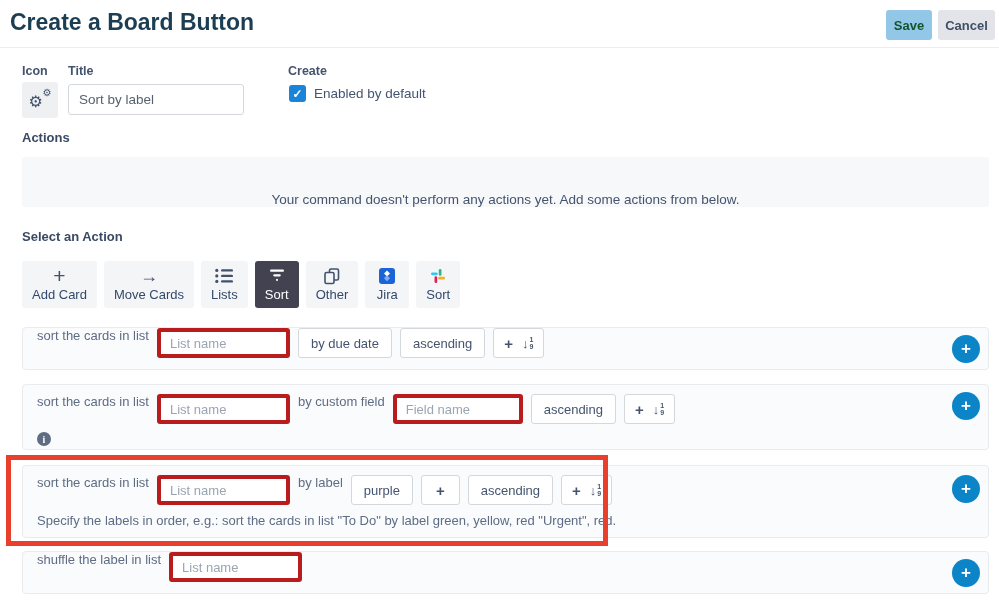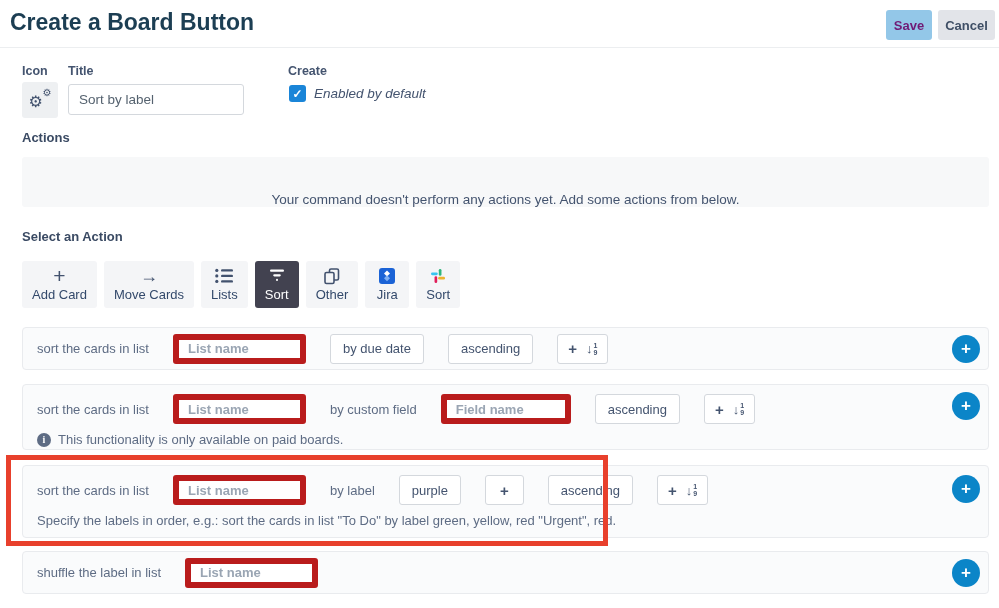--- a/index.html
+++ b/index.html
@@ -10,38 +10,38 @@
     --highlight-red:#e8402c;
   }
   *{box-sizing:border-box;}
   html,body{margin:0;padding:0;background:#fff;}
   .page{position:relative;width:999px;height:608px;background:#fff;overflow:hidden;
         font-family:"Liberation Sans",sans-serif;}
 
   
   .header-title{position:absolute;left:10px;top:9px;margin:0;font-size:23px;font-weight:700;color:#1c3e53;}
   .btn{border:none;border-radius:3px;font-family:"Liberation Sans",sans-serif;font-size:13px;font-weight:700;cursor:pointer;}
-  .btn-save{position:absolute;left:886px;top:10px;width:46px;height:30px;background:var(--save-bg);color:#701a75;}
+  .btn-save{position:absolute;left:886px;top:10px;width:46px;height:30px;background:var(--save-bg);color:#14532d;}
   .btn-cancel{position:absolute;left:938px;top:10px;width:57px;height:30px;background:#e2e4e9;color:#3f4f66;}
   .header-divider{position:absolute;left:0;top:47px;width:100%;height:1px;background:#eceef0;}
 
   
   .field-label{position:absolute;font-size:12.5px;font-weight:700;color:#44546f;}
   .lbl-icon{left:22px;top:64px;}
   .lbl-title{left:68px;top:64px;}
   .lbl-options{left:288px;top:64px;}
   .icon-btn{position:absolute;left:22px;top:82px;width:36px;height:36px;background:#eef0f2;border:none;border-radius:3px;cursor:pointer;}
   .gear-wrap{position:relative;display:block;width:23px;height:20px;margin:0 auto;}
   .gear-main{position:absolute;left:0;bottom:0;font-size:16px;line-height:16px;color:#42526e;}
   .gear-small{position:absolute;right:0;top:-2px;font-size:10px;line-height:10px;color:#42526e;}
   .title-input{position:absolute;left:68px;top:84px;width:176px;height:31px;border:1px solid #d4d8dd;border-radius:3px;
                padding:0 10px;font-size:13.5px;color:#55626f;background:#fff;font-family:"Liberation Sans",sans-serif;}
   .checkbox{position:absolute;left:289px;top:85px;width:17px;height:17px;background:var(--checkbox-blue);
             border-radius:3px;color:#fff;font-size:12px;font-weight:700;display:flex;align-items:center;justify-content:center;cursor:pointer;}
-  .checkbox-label{position:absolute;left:314px;top:86px;font-size:13.5px;color:#44546f;font-style:italic;}
+  .checkbox-label{position:absolute;left:314px;top:86px;font-size:13.5px;color:#44546f;}
 
   
   .actions-label{position:absolute;left:22px;top:130px;font-size:13px;font-weight:700;color:#3a4a63;}
   .empty-box{position:absolute;left:22px;top:157px;width:967px;height:50px;background:#f7f8f9;border-radius:3px;
              display:flex;align-items:flex-end;justify-content:center;font-size:13.5px;color:#44546f;}
 
   
   .select-action-label{position:absolute;left:22px;top:229px;font-size:13px;font-weight:700;color:#3a4a63;}
   .tabs{position:absolute;left:22px;top:261px;display:flex;gap:7px;}
   .tab{height:47px;min-width:44px;padding:5px 10px 4px;background:#f4f5f7;border-radius:3px;
@@ -53,25 +53,25 @@
   .plus-tab-icon{font-size:21px;}
   .arrow-tab-icon{font-size:18px;}
   .tab-svg{display:block;height:16px;}
 
   
   .action-row{position:absolute;left:22px;width:967px;background:#fafbfc;border:1px solid #e9ebee;border-radius:4px;}
   .row1{top:327px;height:43px;}
   .row2{top:384px;height:66px;}
   .row3{top:465px;height:73px;}
   .row4{top:551px;height:43px;}
-  .row-line{display:flex;align-items:center;gap:24px;padding-left:14px;height:41px;}
+  .row-line{display:flex;align-items:flex-start;gap:8px;padding-left:14px;height:41px;}
   .row2 .row-line,.row3 .row-line{height:30px;margin-top:9px;}
   .row-text{font-size:13px;color:#5e6c84;white-space:nowrap;}
-  .text-input{height:30px;border:6px solid #b91c1c;border-radius:3px;padding:0 9px;font-size:13px;color:#44546f;
-              background:#fff;font-family:"Liberation Sans",sans-serif;font-weight:bold;}
+  .text-input{height:30px;border:4px solid #b91c1c;border-radius:3px;padding:0 9px;font-size:13px;color:#44546f;
+              background:#fff;font-family:"Liberation Sans",sans-serif;}
   .text-input::placeholder,.title-input::placeholder{color:#9aa5b3;}
   .list-input{width:133px;}
   .field-input{width:130px;}
   .select{height:30px;display:flex;align-items:center;padding:13px 12px;background:#fff;border:1px solid #d4d8dd;
           border-radius:3px;font-size:13px;color:#44546f;cursor:pointer;white-space:nowrap;}
   .combo-btn{height:30px;display:flex;align-items:center;gap:9px;padding:0 10px;background:#fff;
              border:1px solid #d4d8dd;border-radius:3px;cursor:pointer;}
   .plus-btn{height:30px;display:flex;align-items:center;padding:0 14px;background:#fff;
             border:1px solid #d4d8dd;border-radius:3px;cursor:pointer;}
   .plus-glyph{font-size:15px;font-weight:700;color:#44546f;line-height:1;}
@@ -224,21 +224,20 @@
             <span>1</span>
             <span>9</span>
           </span>
         </span>
       </button>
     </div>
     <div class="note-line">
       <span class="info-icon">
         <span>i</span>
       </span>
-      <span>This functionality is only available on paid boards.</span>
     </div>
     <button class="add-circle">
       <span>+</span>
     </button>
   </div>
 
   <div class="action-row row3">
     <div class="row-line">
       <span class="row-text">sort the cards in list</span>
       <input class="text-input list-input" placeholder="List name" style="">

